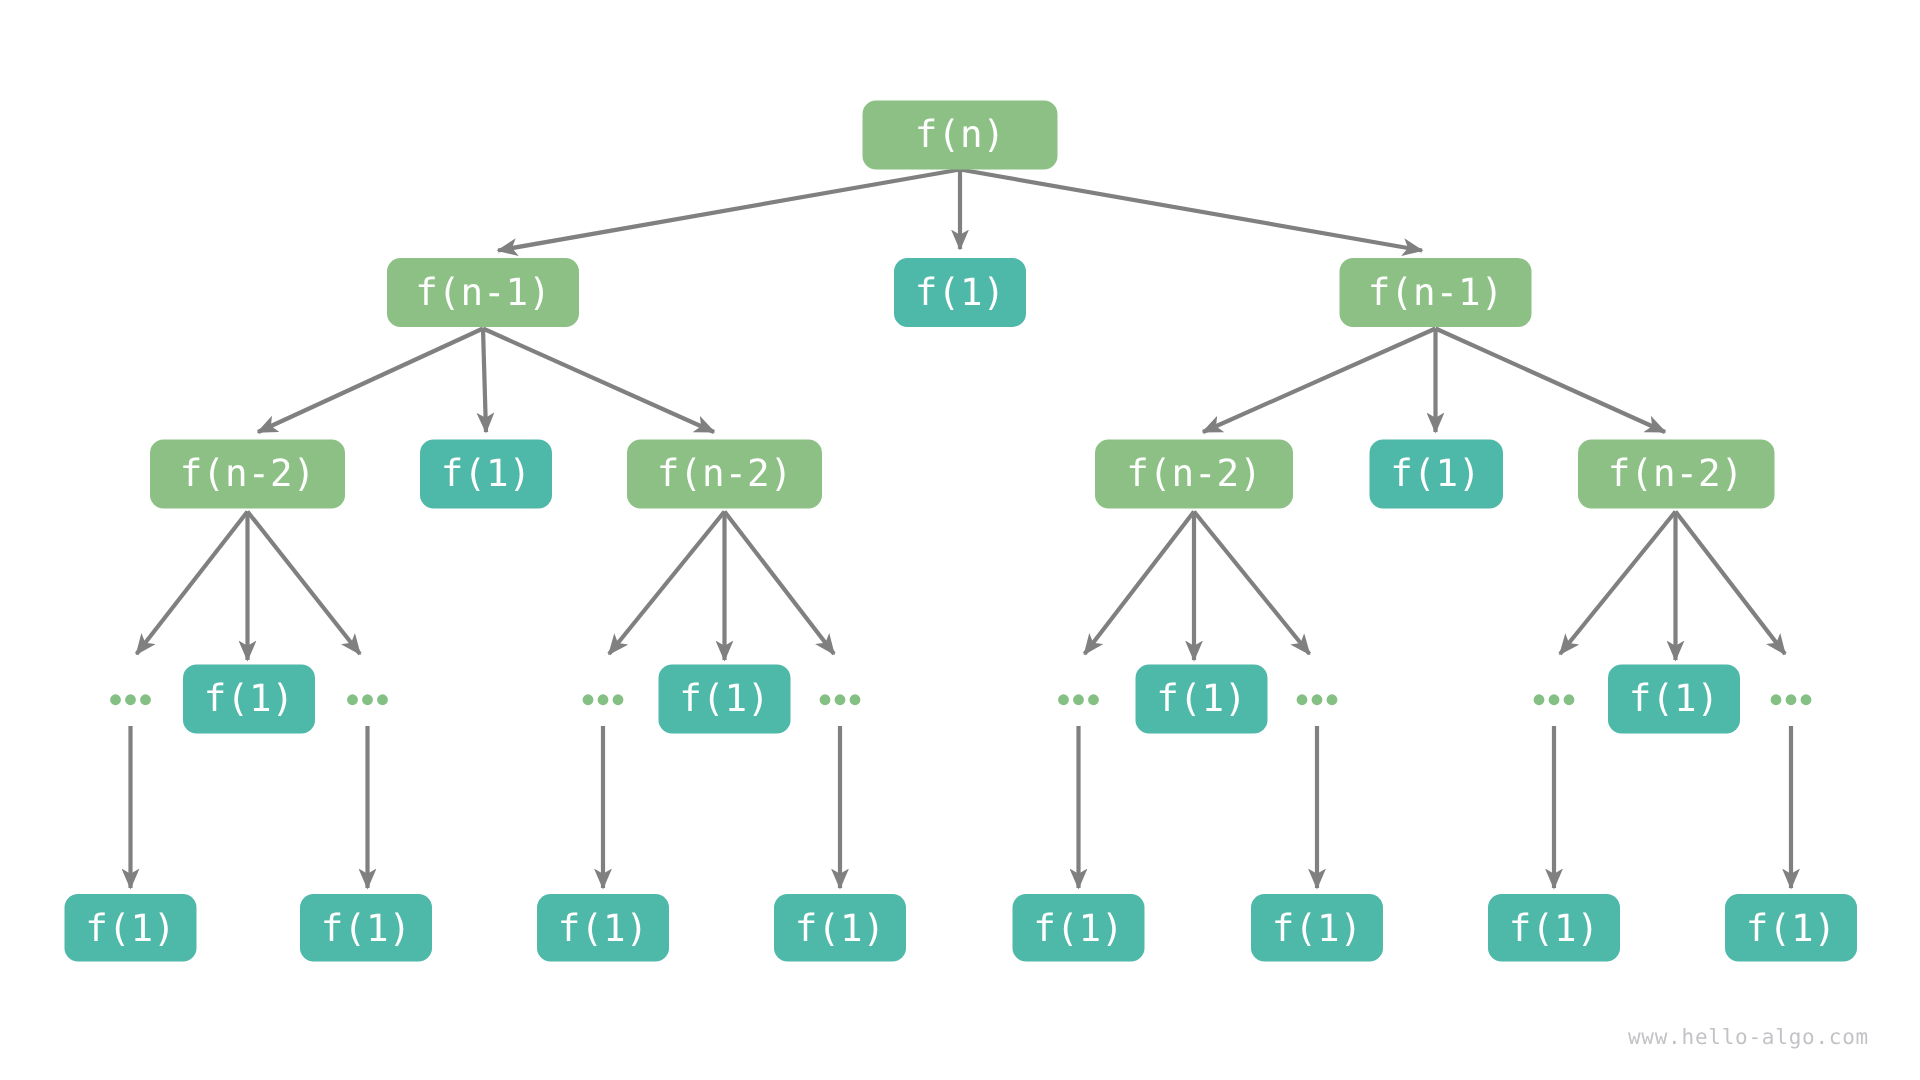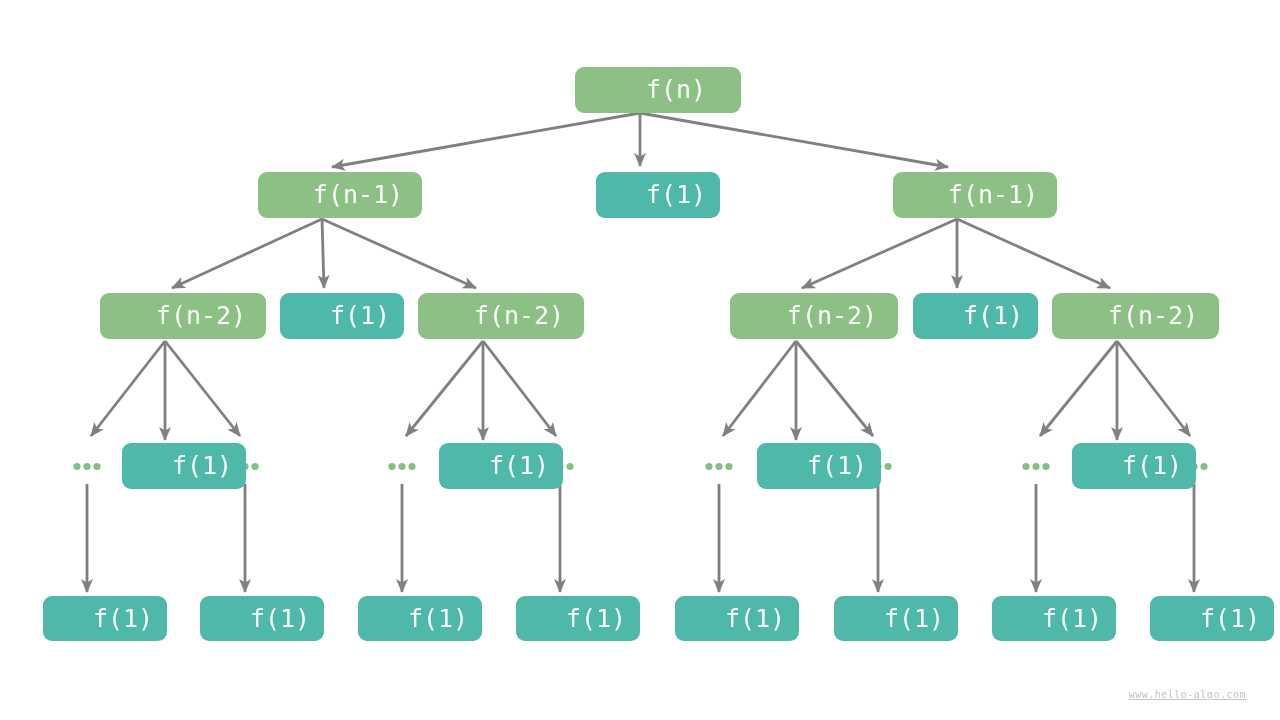--- a/index.html
+++ b/index.html
@@ -32,30 +32,28 @@
   }
   .node {
     position: absolute;
     border-radius: 9px;
     color: #ffffff;
     font-size: 25px;
     text-align: center;
     white-space: nowrap;
     letter-spacing: 0px;
     user-select: none;
-    padding-left: 36px;
   }
   .watermark {
     position: absolute;
     right: 34px;
     bottom: 20px;
-    font-size: 10px;
+    font-size: 14px;
     color: #c3c3c7;
     letter-spacing: 0.5px;
-    text-decoration: underline;
   }
 </style>
 </head>
 <body>
 
 <div class="stage">
   <svg id="edges-svg" viewBox="0 0 1280 720">
       <defs>
         <marker id="arrow" viewBox="0 0 14 12" refX="13" refY="6" markerWidth="14" markerHeight="12" markerUnits="userSpaceOnUse" orient="auto">
           <path d="M0,0 L14,6 L0,12 L3.5,6 Z" fill="#808080"></path>

